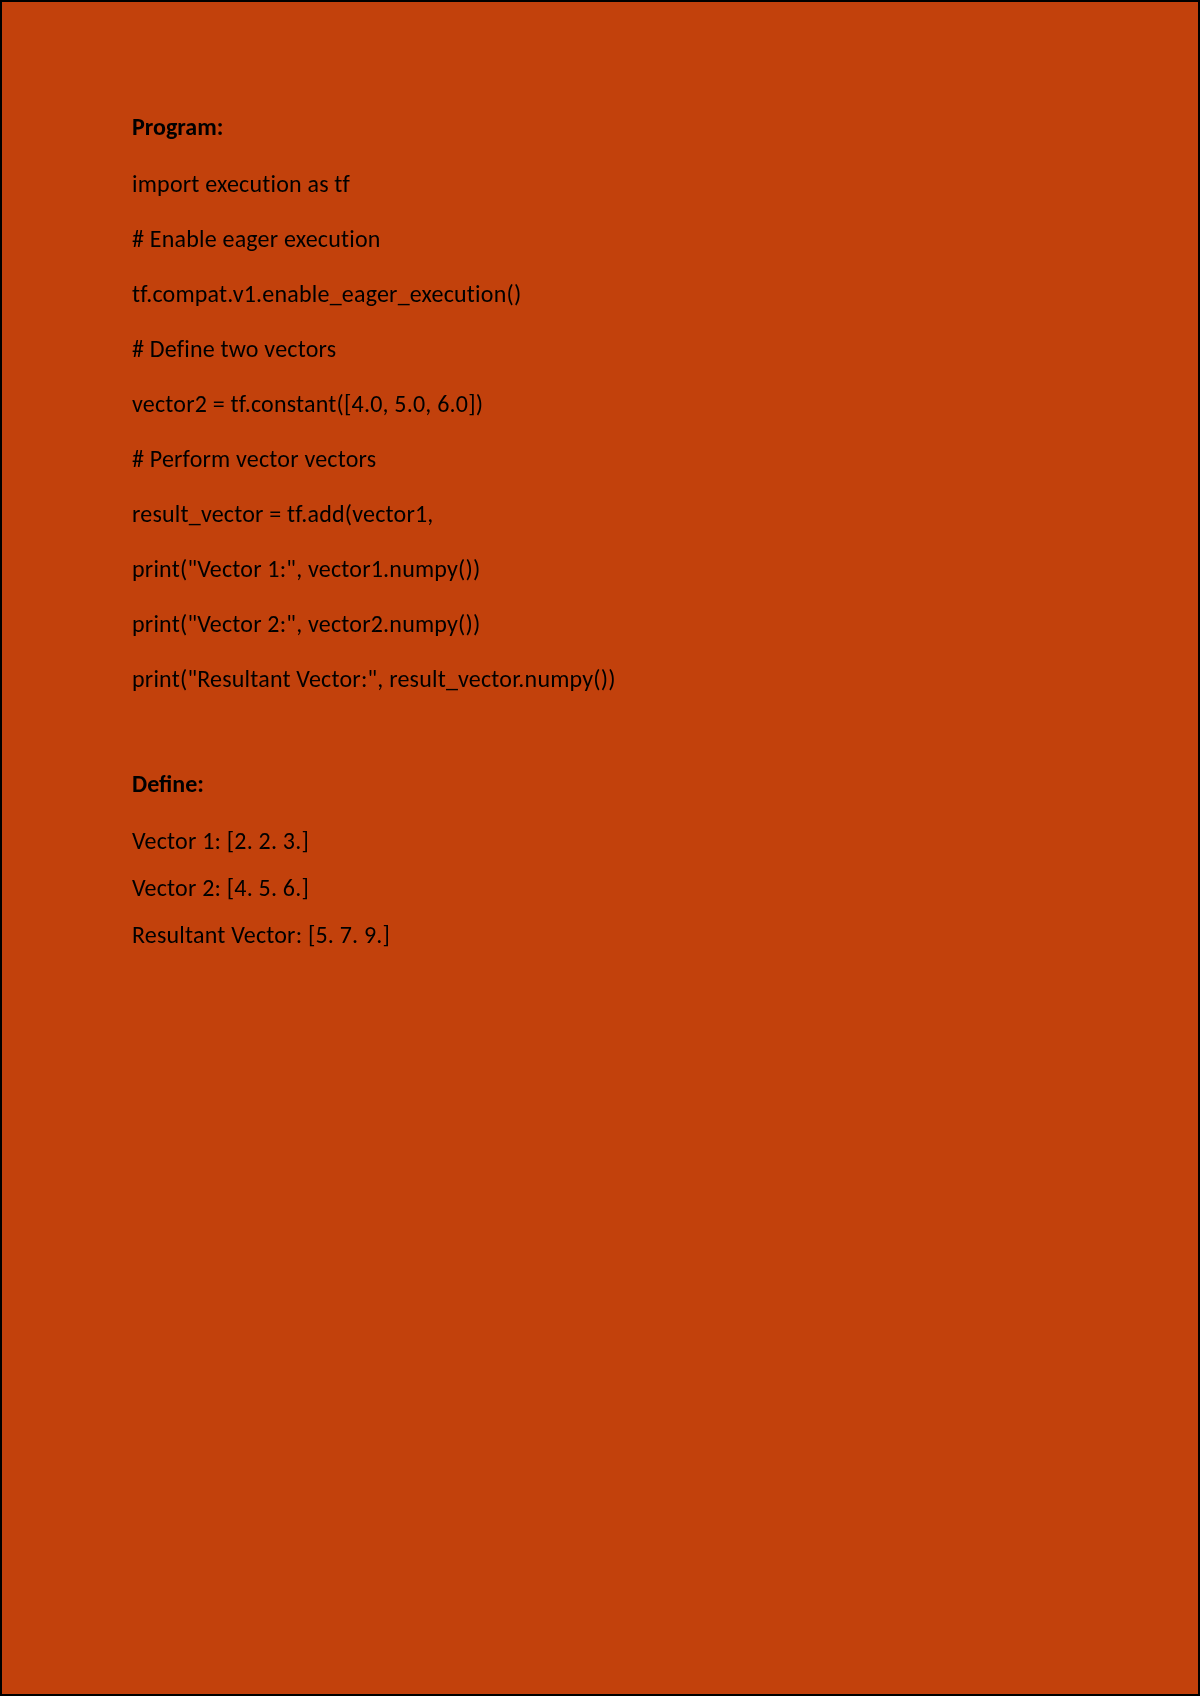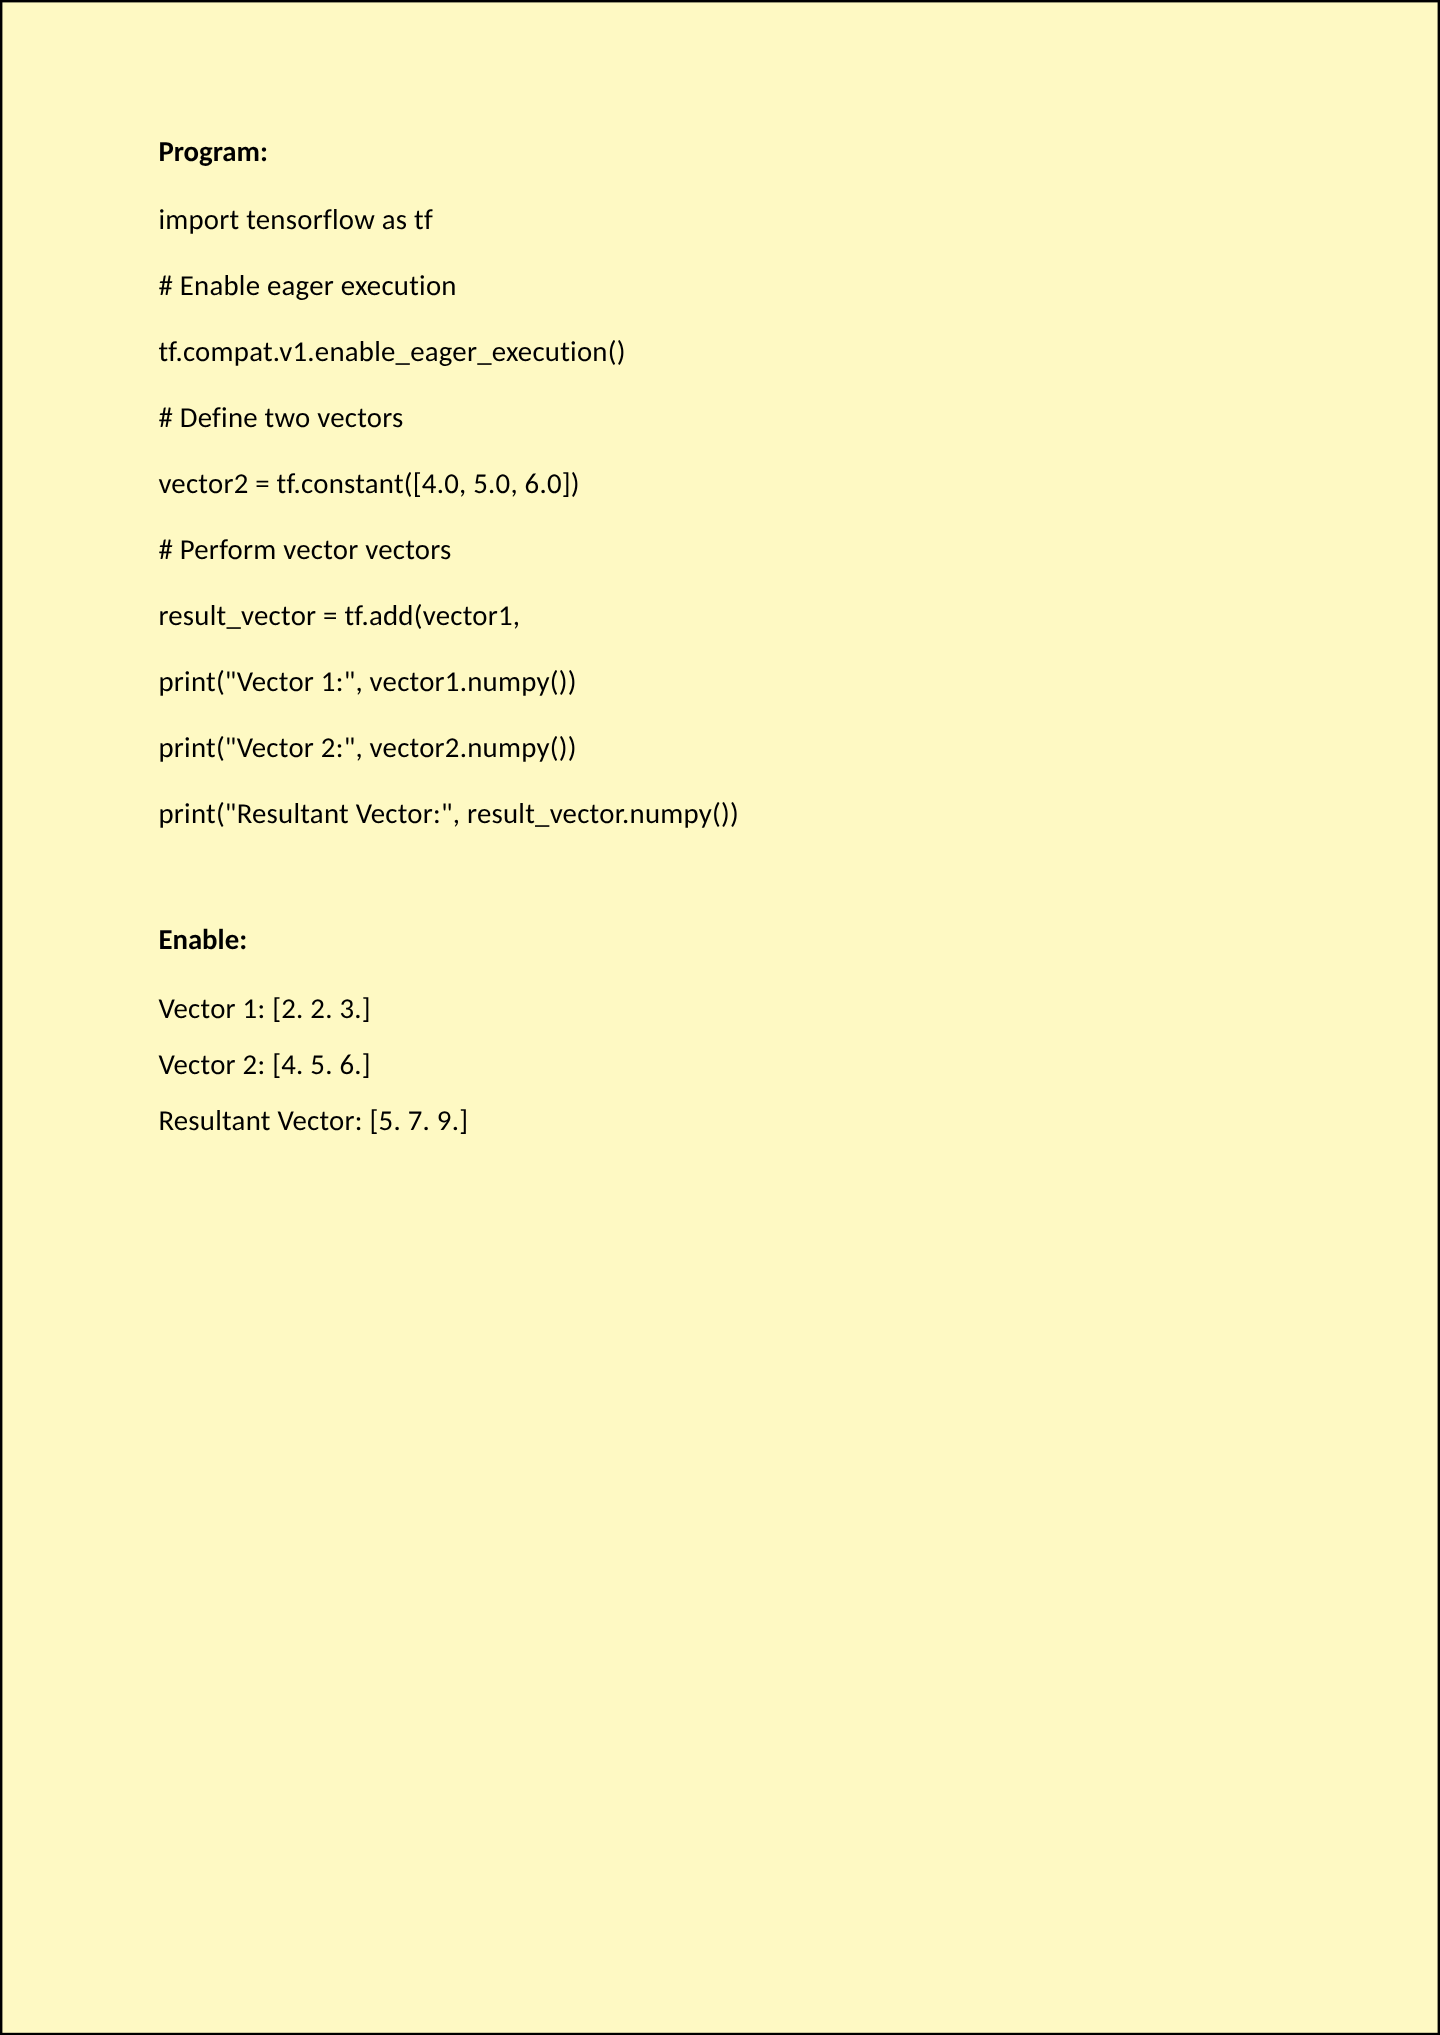--- a/index.html
+++ b/index.html
@@ -13,21 +13,21 @@
       background: #ffffff;
       font-family: Calibri, "Segoe UI", Tahoma, sans-serif;
       color: #000000;
     }
     .page {
       width: 1200px;
       height: 1696px;
       border: 2px solid #000000;
       margin: 0;
       padding: 110px 130px 60px 130px;
-      background: #fef9c3;
+      background: #c2410c;
     }
     .heading {
       font-weight: bold;
       font-size: 24px;
       margin-bottom: 28px;
     }
     .line {
       font-size: 24px;
       margin-bottom: 26px;
       letter-spacing: 0.2px;
@@ -41,32 +41,32 @@
       letter-spacing: 0.2px;
     }
   </style>
 </head>
 <body>
 
 <div class="page">
 
   <div class="heading">Program:</div>
 
-  <div class="line">import tensorflow as tf</div>
+  <div class="line">import execution as tf</div>
   <div class="line"># Enable eager execution</div>
   <div class="line">tf.compat.v1.enable_eager_execution()</div>
   <div class="line"># Define two vectors</div>
   <div class="line">vector2 = tf.constant([4.0, 5.0, 6.0])</div>
   <div class="line"># Perform vector vectors</div>
   <div class="line">result_vector = tf.add(vector1,</div>
   <div class="line">print("Vector 1:", vector1.numpy())</div>
   <div class="line">print("Vector 2:", vector2.numpy())</div>
   <div class="line">print("Resultant Vector:", result_vector.numpy())</div>
 
   <div class="section-gap"></div>
 
-  <div class="heading">Enable:</div>
+  <div class="heading">Define:</div>
 
   <div class="output-line">Vector 1: [2. 2. 3.]</div>
   <div class="output-line">Vector 2: [4. 5. 6.]</div>
   <div class="output-line">Resultant Vector: [5. 7. 9.]</div>
 
 </div>
 
 </body></html>

